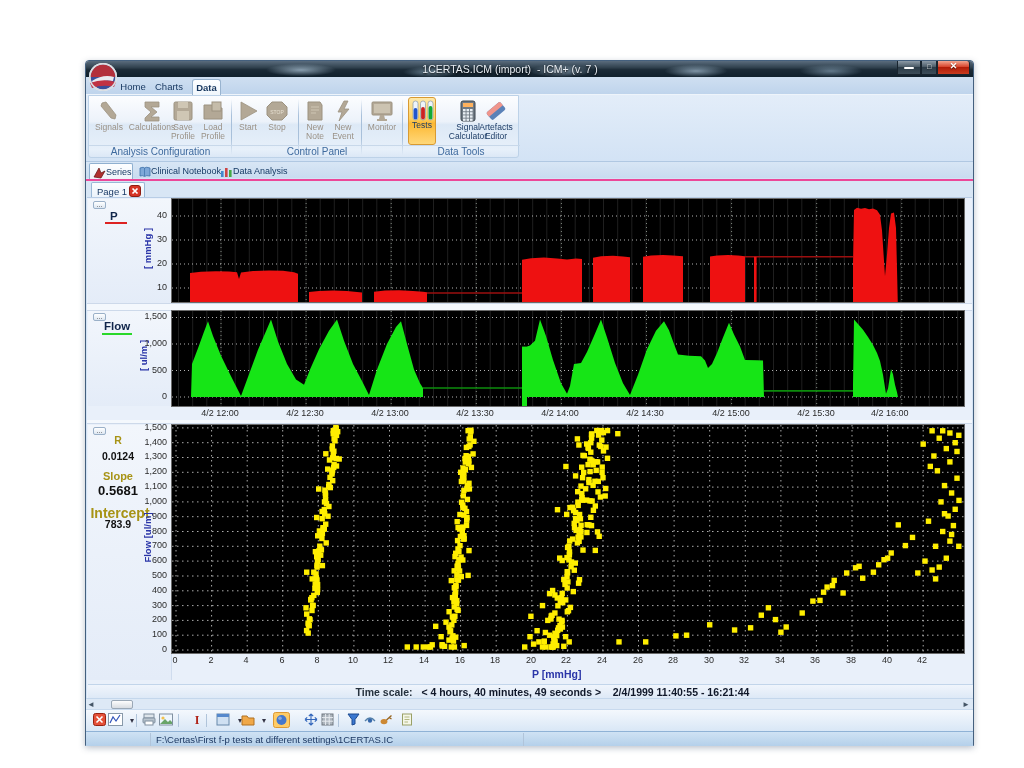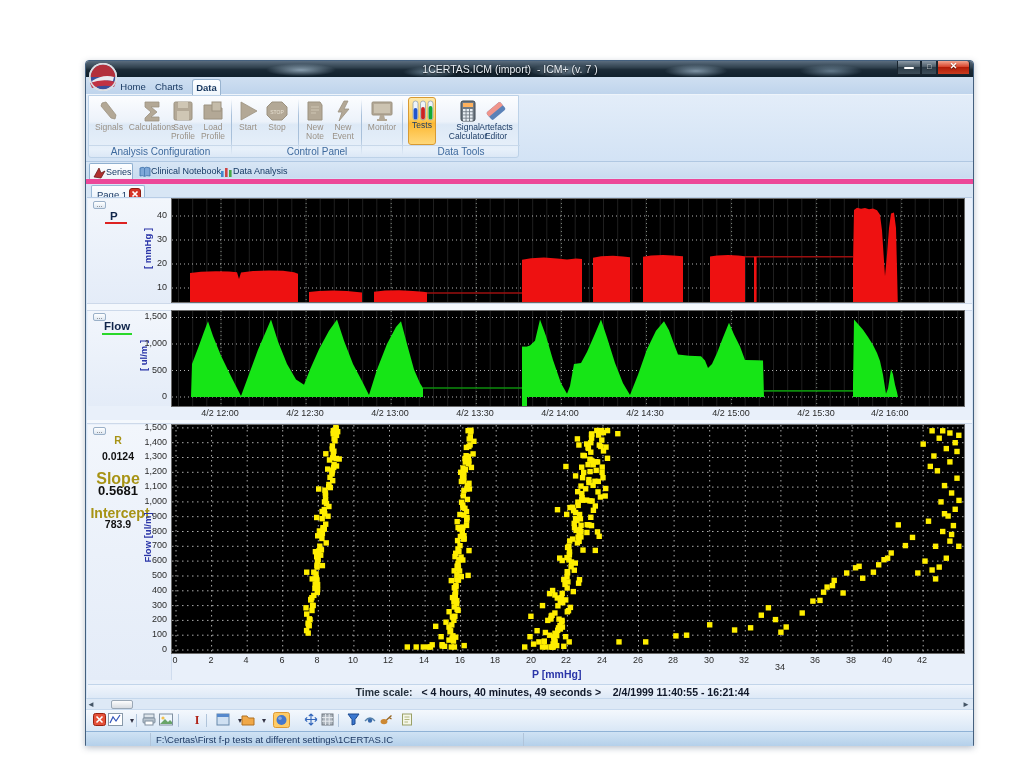--- a/index.html
+++ b/index.html
@@ -26,21 +26,21 @@
 .rgroup-label{position:absolute;top:49px;height:13px;font-size:10px;color:#3e6a9e;text-align:center;}
 .rsep{position:absolute;top:3px;height:56px;width:1px;background:linear-gradient(rgba(160,180,205,0),#a8c0da 30%,#a8c0da 70%,rgba(160,180,205,0));}
 .ribtn{position:absolute;top:2px;width:38px;height:47px;font-size:8.5px;color:#9a9186;text-align:center;}
 .ribtn b{font-weight:normal;display:block;margin-top:0px;line-height:9px;}
 .ribtn svg{display:block;margin:1px auto 0;}
 .ribtn.en{color:#1d3c66;}
 #tests-btn{position:absolute;top:1px;height:48px;border:1px solid #d89a32;border-radius:3px;background:linear-gradient(#ffe9a8,#ffd060 45%,#fcb833 55%,#ffd87a);}
 #serierow{position:absolute;left:0;top:100px;width:887px;height:17px;background:linear-gradient(#d8e6f5,#c9dcf0);border-top:1px solid #b0c8e2;}
 .stab{position:absolute;top:1px;height:16px;font-size:9px;white-space:nowrap;color:#163a64;padding:3px 4px 0 16px;}
 #stab-series{left:3px;width:44px;background:linear-gradient(#fdfeff,#eef4fb);border:1px solid #8fb0d0;border-bottom:none;border-radius:2px 2px 0 0;}
-#pagerow{position:absolute;left:0;top:118px;width:887px;height:18px;background:#d8e6f5;border-top:5px solid #ec4899;}
+#pagerow{position:absolute;left:0;top:118px;width:887px;height:18px;background:#d8e6f5;border-top:2px solid #ec4899;}
 #pagetab{position:absolute;left:5px;top:1px;width:54px;height:17px;background:linear-gradient(#fbfdff,#e9f1fa);border:1px solid #9ab8d6;border-bottom:none;border-radius:2px 2px 0 0;font-size:9.5px;color:#1a3a66;padding:3px 0 0 5px;}
 #chartpanel{position:absolute;left:1px;top:136px;width:885px;height:501px;background:#e9f0fa;border-top:1px solid #b8cde6;}
 .plot{position:absolute;background:#000;border:1px solid #6a6a6a;}
 .leftpanel{position:absolute;left:1px;width:84px;background:linear-gradient(#f2f6fc,#e4ecf8);border-right:1px solid #cfdcee;}
 .dots-btn{position:absolute;left:5px;top:2px;width:13px;height:8px;border:1px solid #9ab0c8;border-radius:2px;background:linear-gradient(#fff,#dde7f2);font-size:7px;line-height:5px;text-align:center;color:#444;}
 .axis{font-size:9px;color:#2b2b2b;}
 .unit{position:absolute;color:#2a35a8;font-weight:bold;font-size:9.5px;white-space:nowrap;}
 .sig{font-weight:bold;font-size:11.5px;color:#10254a;}
 .timescale{position:absolute;left:1px;top:486px;width:885px;height:15px;background:linear-gradient(#f0f5fc,#dce8f6);border-top:1px solid #c2d5ea;font-size:10.5px;font-weight:bold;color:#10182a;text-align:center;padding-top:1px;}
 #scrollrow{position:absolute;left:0;top:637px;width:887px;height:11px;background:#dde9f6;border-top:1px solid #c4d7ec;}
@@ -415,21 +415,21 @@
         <div style="position:absolute;left:699px;top:0;width:60px;text-align:center;">4/2 15:30</div>
         <div style="position:absolute;left:784px;top:0;width:60px;text-align:left;">4/2 16:00</div>
       </div>
 
     <div class="abs" style="left:0;top:222px;width:885px;height:4px;background:#f4f8fd;border-bottom:1px solid #cdd9ea;"></div>
 
     <div class="leftpanel" style="top:227px;height:255px;">
       <div class="dots-btn">...</div>
       <div class="abs" style="left:0;top:9px;width:60px;text-align:center;font-weight:bold;font-size:10.5px;color:#a79315;">R</div>
       <div class="abs" style="left:0;top:25px;width:60px;text-align:center;font-weight:bold;font-size:10.5px;color:#111;">0.0124</div>
-      <div class="abs" style="left:0;top:45px;width:60px;text-align:center;font-weight:bold;font-size:16px;color:#a79315;">Slope</div>
+      <div class="abs" style="left:0;top:45px;width:60px;text-align:center;font-weight:bold;font-size:11px;color:#a79315;">Slope</div>
       <div class="abs" style="left:0;top:58px;width:60px;text-align:center;font-weight:bold;font-size:13px;color:#111;">0.5681</div>
       <div class="abs" style="left:0;top:80px;width:64px;text-align:center;font-weight:bold;font-size:14px;color:#a79315;">Intercept</div>
       <div class="abs" style="left:0;top:93px;width:60px;text-align:center;font-weight:bold;font-size:10.5px;color:#111;">783.9</div>
       <div class="unit" style="left:27px;top:107px;width:64px;text-align:center;transform:rotate(-90deg);transform-origin:center;">Flow [ul/m]</div>
     </div>
     <div class="axis" style="position:absolute;left:50px;top:227px;width:34px;height:228px;">
         <div style="position:absolute;right:4px;top:219px;">0</div>
         <div style="position:absolute;right:4px;top:204px;">100</div>
         <div style="position:absolute;right:4px;top:189px;">200</div>
         <div style="position:absolute;right:4px;top:175px;">300</div>
@@ -946,21 +946,21 @@
         <div style="position:absolute;left:322px;top:0;width:30px;text-align:center;">14</div>
         <div style="position:absolute;left:358px;top:0;width:30px;text-align:center;">16</div>
         <div style="position:absolute;left:393px;top:0;width:30px;text-align:center;">18</div>
         <div style="position:absolute;left:429px;top:0;width:30px;text-align:center;">20</div>
         <div style="position:absolute;left:464px;top:0;width:30px;text-align:center;">22</div>
         <div style="position:absolute;left:500px;top:0;width:30px;text-align:center;">24</div>
         <div style="position:absolute;left:536px;top:0;width:30px;text-align:center;">26</div>
         <div style="position:absolute;left:571px;top:0;width:30px;text-align:center;">28</div>
         <div style="position:absolute;left:607px;top:0;width:30px;text-align:center;">30</div>
         <div style="position:absolute;left:642px;top:0;width:30px;text-align:center;">32</div>
-        <div style="position:absolute;left:678px;top:0;width:30px;text-align:center;margin-top:7px;">34</div>
+        <div style="position:absolute;left:678px;top:0;width:30px;text-align:center;">34</div>
         <div style="position:absolute;left:713px;top:0;width:30px;text-align:center;">36</div>
         <div style="position:absolute;left:749px;top:0;width:30px;text-align:center;">38</div>
         <div style="position:absolute;left:785px;top:0;width:30px;text-align:center;">40</div>
         <div style="position:absolute;left:820px;top:0;width:30px;text-align:center;">42</div>
       </div>
     <div class="unit" style="left:445px;top:470px;font-size:10.5px;">P [mmHg]</div>
     <div class="timescale" style="padding-left:44px;"><span style="color:#26323e;">Time scale:&nbsp;&nbsp;&nbsp;</span>&lt; 4 hours, 40 minutes, 49 seconds &gt;&nbsp;&nbsp;&nbsp;&nbsp;2/4/1999 11:40:55 - 16:21:44</div>
   </div>
   <div id="scrollrow">
     <div class="abs" style="left:1px;top:1px;font-size:8px;color:#456;">◄</div>

